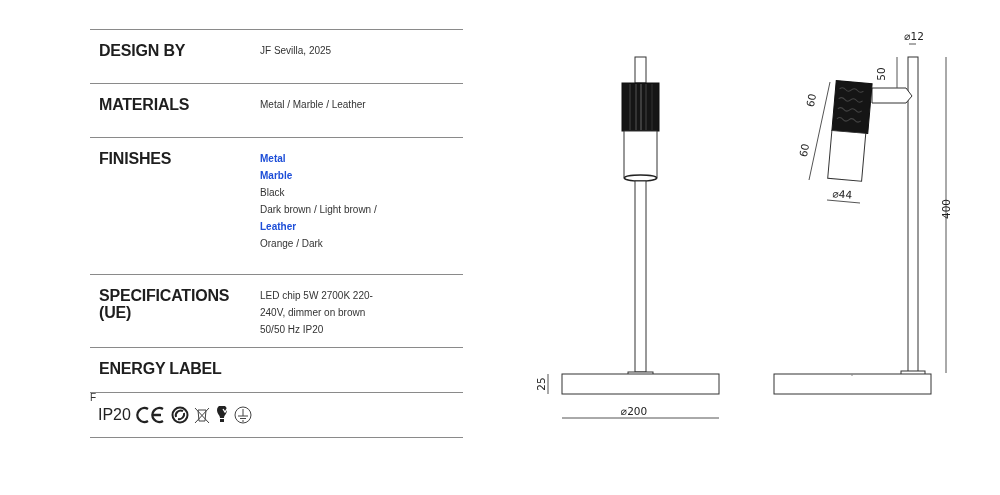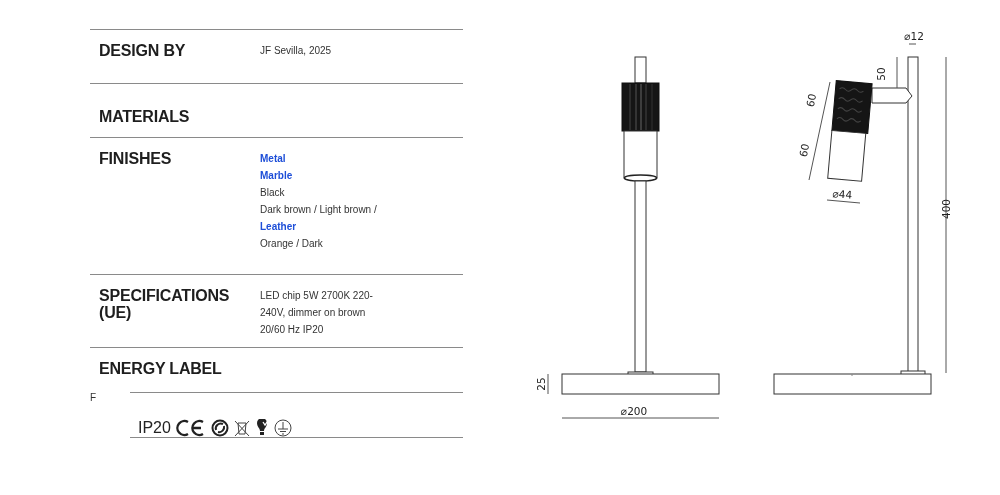--- a/index.html
+++ b/index.html
@@ -5,61 +5,62 @@
   html, body { margin:0; padding:0; background:#ffffff; }
   body { width:1000px; height:495px; position:relative; overflow:hidden;
          font-family:"Liberation Sans", "DejaVu Sans", sans-serif; color:#222; }
   .spec-table { position:absolute; left:90px; top:29px; width:373px; }
   .row { position:relative; border-top:1px solid #8a8a8a; display:flex; }
   .row:last-child { border-bottom:1px solid #8a8a8a; }
   .lbl { width:161px; padding-left:9px; font-weight:bold; font-size:16px; letter-spacing:-0.2px; color:#1e1e1e; line-height:17px; }
   .val { flex:1; font-size:10px; color:#333; line-height:17px; }
   .val b { font-weight:bold; color:#1d4ed8; }
   .r1 { height:53px; } .r1 .lbl, .r1 .val { padding-top:12px; }
-  .r2 { height:53px;align-items:center; } .r2 .lbl, .r2 .val { padding-top:12px; }
+  .r2 { height:53px; } .r2 .lbl, .r2 .val { padding-top:12px; }
   .r3 { height:136px; } .r3 .lbl, .r3 .val { padding-top:12px; }
   .r4 { height:72px; } .r4 .lbl, .r4 .val { padding-top:12px; }
   .r5 { height:44px;flex-direction:column; } .r5 .lbl, .r5 .val { padding-top:12px; }
-  .r6 { height:44px; align-items:flex-end;margin-left:40px; }
+  .r6 { height:44px; align-items:center; }
   .cert { display:flex; align-items:center; gap:5px; padding-left:8px; font-size:16px; color:#222; }
   .cert svg { display:block; }
   .drawing { position:absolute; left:0; top:0; }
   .dim { font-family:"DejaVu Sans", sans-serif; font-size:10.5px; fill:#222; }
 </style>
 </head>
 <body>
 
 <div class="spec-table">
   <div class="row r1">
     <div class="lbl">DESIGN BY</div>
     <div class="val">JF Sevilla, 2025</div>
   </div>
   <div class="row r2">
     <div class="lbl">MATERIALS</div>
+    <div class="val">Metal / Marble / Leather</div>
   </div>
   <div class="row r3">
     <div class="lbl">FINISHES</div>
     <div class="val">
       <div><b>Metal</b></div>
       <div><b>Marble</b></div>
       <div>Black</div>
       <div>Dark brown / Light brown /</div>
       <div><b>Leather</b></div>
       <div>Orange / Dark</div>
     </div>
   </div>
   <div class="row r4">
     <div class="lbl">
       <div>SPECIFICATIONS</div>
       <div>(UE)</div>
     </div>
     <div class="val">
       <div>LED chip 5W 2700K 220-</div>
       <div>240V, dimmer on brown</div>
-      <div>20/60 Hz IP20</div>
+      <div>50/50 Hz IP20</div>
     </div>
   </div>
   <div class="row r5">
     <div class="lbl">ENERGY LABEL</div>
     <div class="val">F</div>
   </div>
   <div class="row r6">
     <div class="cert">
       <span>IP20</span>
       <span>

